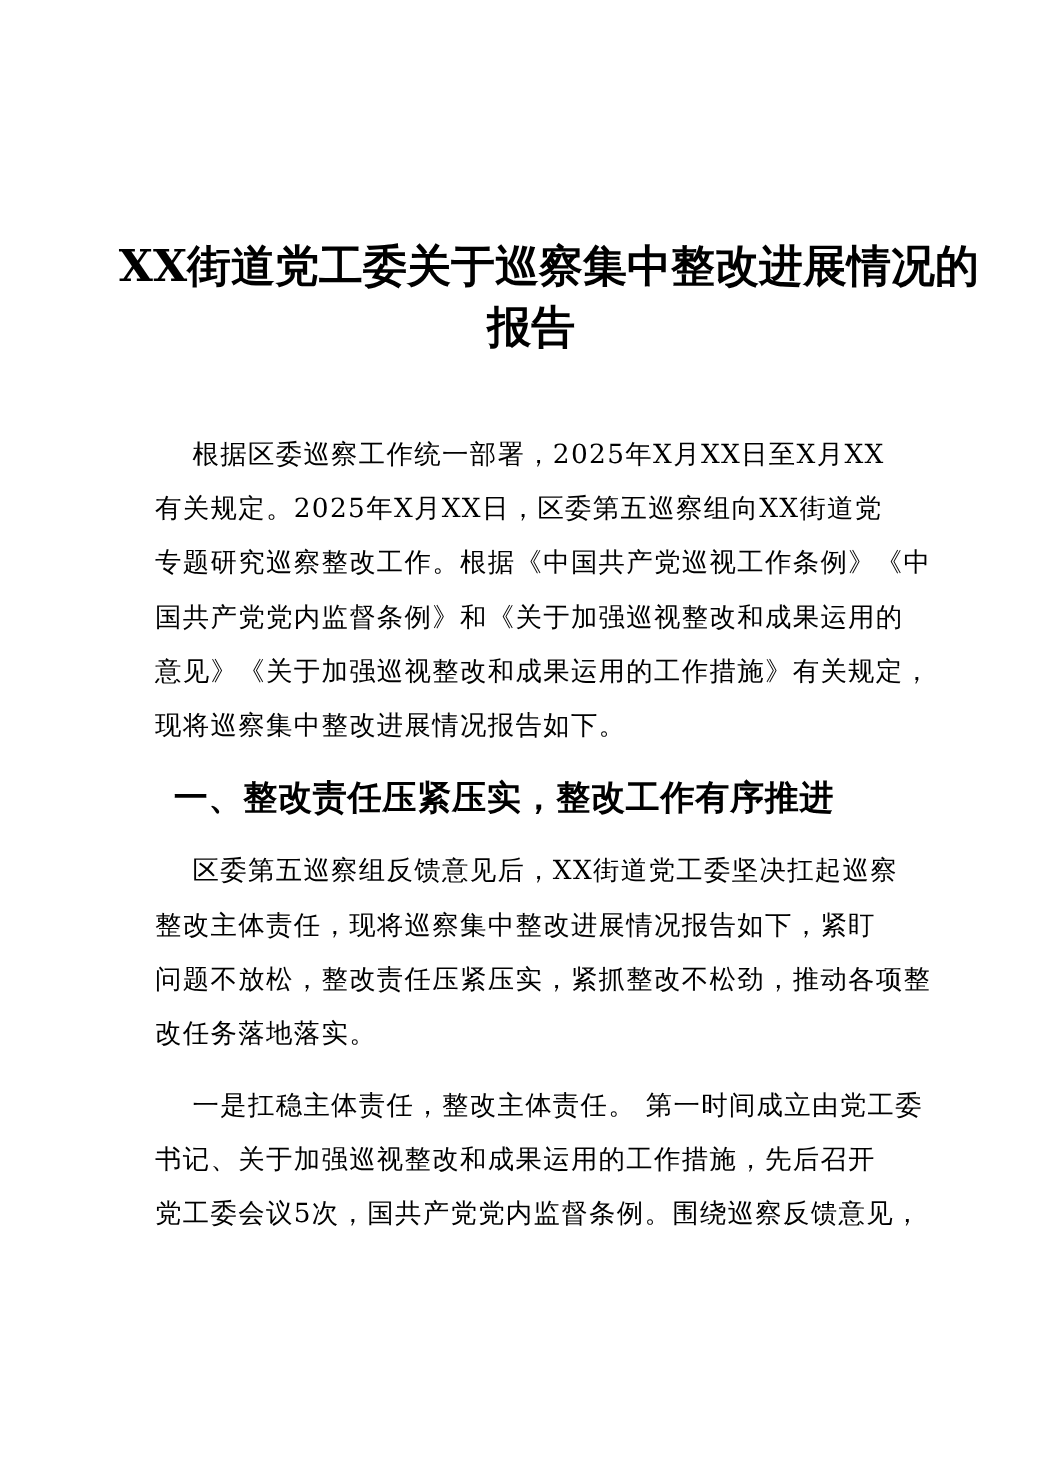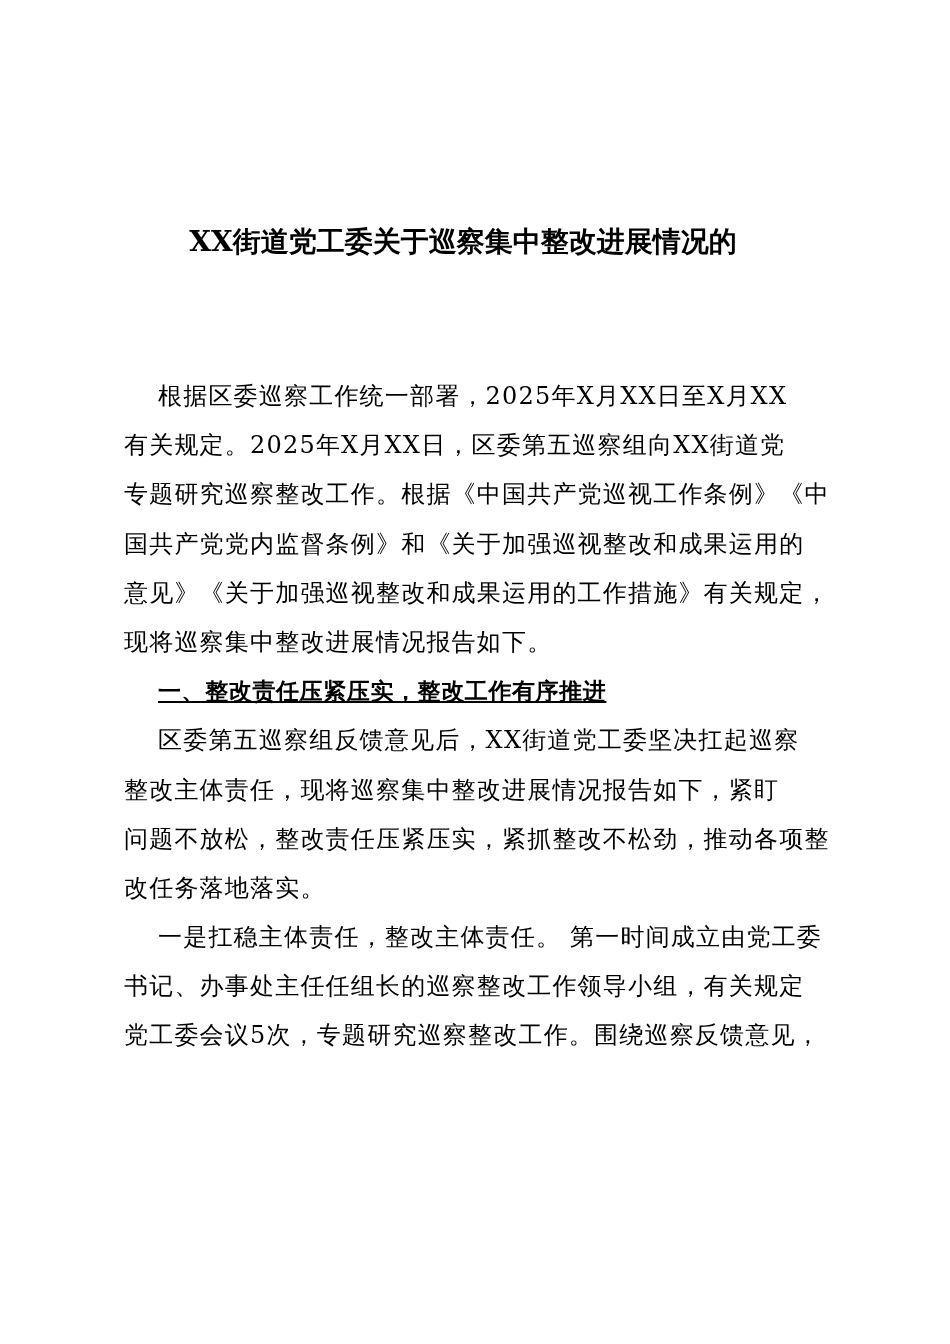--- a/index.html
+++ b/index.html
@@ -17,68 +17,68 @@
     }
     .page {
       position: absolute;
       left: 0; top: 0;
       width: 950px;
       height: 1344px;
       background: #ffffff;
     }
     .title {
       position: absolute;
-      left: 88px;
+      left: 108px;
       width: 750px;
       top: 214px;
       text-align: center;
       font-family: "DejaVu Serif", "Liberation Serif", serif;
       font-weight: bold;
-      font-size: 28px;
+      font-size: 40px;
       line-height: 56px;
       letter-spacing: 0px;
       margin: 0;
     }
     .title .line { display: block; white-space: nowrap; }
     .body {
       position: absolute;
       left: 124px;
       width: 710px;
       top: 372px;
       font-size: 24px;
       line-height: 49.2px;
       letter-spacing: 1.2px;
     }
-    .para { margin: 0; }
+    .para { margin: 17px; }
     .para .line {
       display: block;
       white-space: nowrap;
       height: 49.2px;
     }
     .para .line.indent { padding-left: 34px; }
     .heading {
       margin: 0;
       font-family: "DejaVu Sans", "Liberation Sans", sans-serif;
       font-weight: bold;
-      font-size: 23px;
+      font-size: 31px;
       line-height: 49.2px;
       letter-spacing: 0.6px;
       padding-left: 34px;
       white-space: nowrap;
       height: 49.2px;
-      text-decoration: underline;
     }
   </style>
 </head>
 <body>
 
 <div class="page">
 
   <h1 class="title">
     <span class="line">XX街道党工委关于巡察集中整改进展情况的</span>
+    <span class="line">报告</span>
   </h1>
 
   <div class="body">
 
     <p class="para">
       <span class="line indent">根据区委巡察工作统一部署，2025年X月XX日至X月XX</span>
       <span class="line">有关规定。2025年X月XX日，区委第五巡察组向XX街道党</span>
       <span class="line">专题研究巡察整改工作。根据《中国共产党巡视工作条例》《中</span>
       <span class="line">国共产党党内监督条例》和《关于加强巡视整改和成果运用的</span>
       <span class="line">意见》《关于加强巡视整改和成果运用的工作措施》有关规定，</span>
@@ -89,18 +89,18 @@
 
     <p class="para">
       <span class="line indent">区委第五巡察组反馈意见后，XX街道党工委坚决扛起巡察</span>
       <span class="line">整改主体责任，现将巡察集中整改进展情况报告如下，紧盯</span>
       <span class="line">问题不放松，整改责任压紧压实，紧抓整改不松劲，推动各项整</span>
       <span class="line">改任务落地落实。</span>
     </p>
 
     <p class="para">
       <span class="line indent">一是扛稳主体责任，整改主体责任。 第一时间成立由党工委</span>
-      <span class="line">书记、办事处主任任组长的巡察整改工作领导小组，有关规定</span>
-      <span class="line">党工委会议5次，专题研究巡察整改工作。围绕巡察反馈意见，</span>
+      <span class="line">书记、关于加强巡视整改和成果运用的工作措施，先后召开</span>
+      <span class="line">党工委会议5次，国共产党党内监督条例。围绕巡察反馈意见，</span>
     </p>
 
   </div>
 </div>
 
 </body></html>

